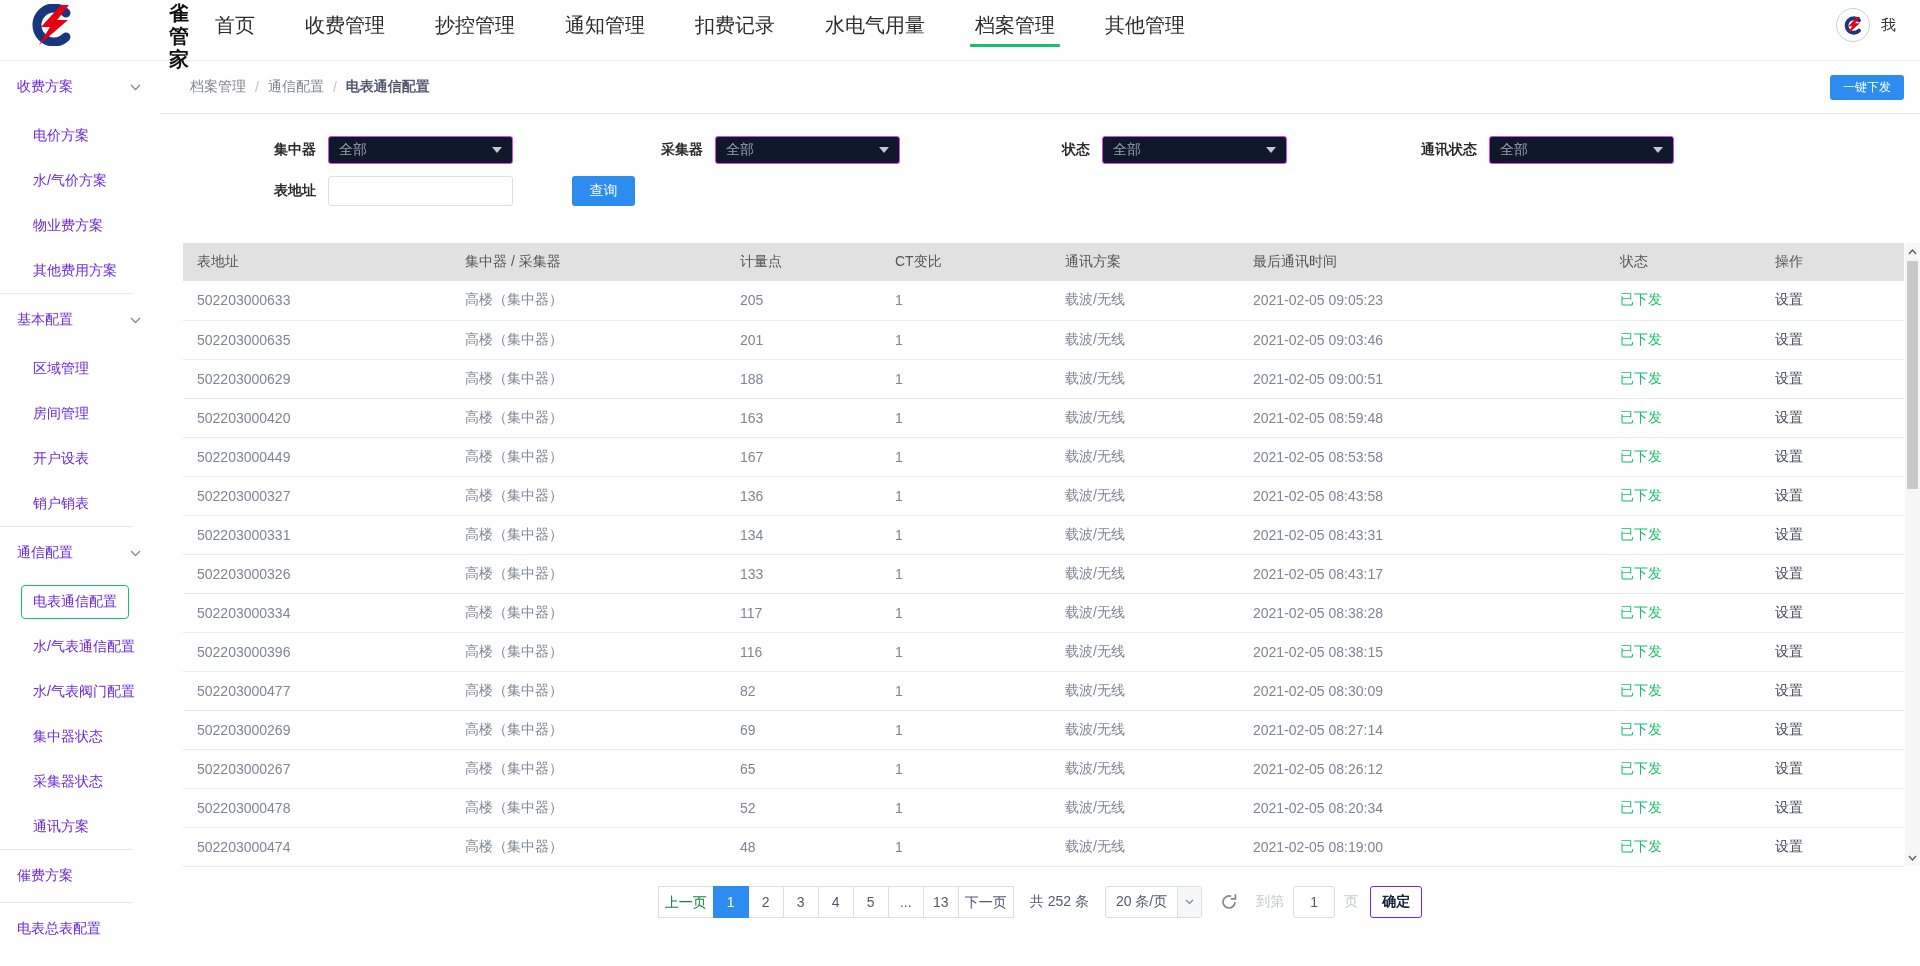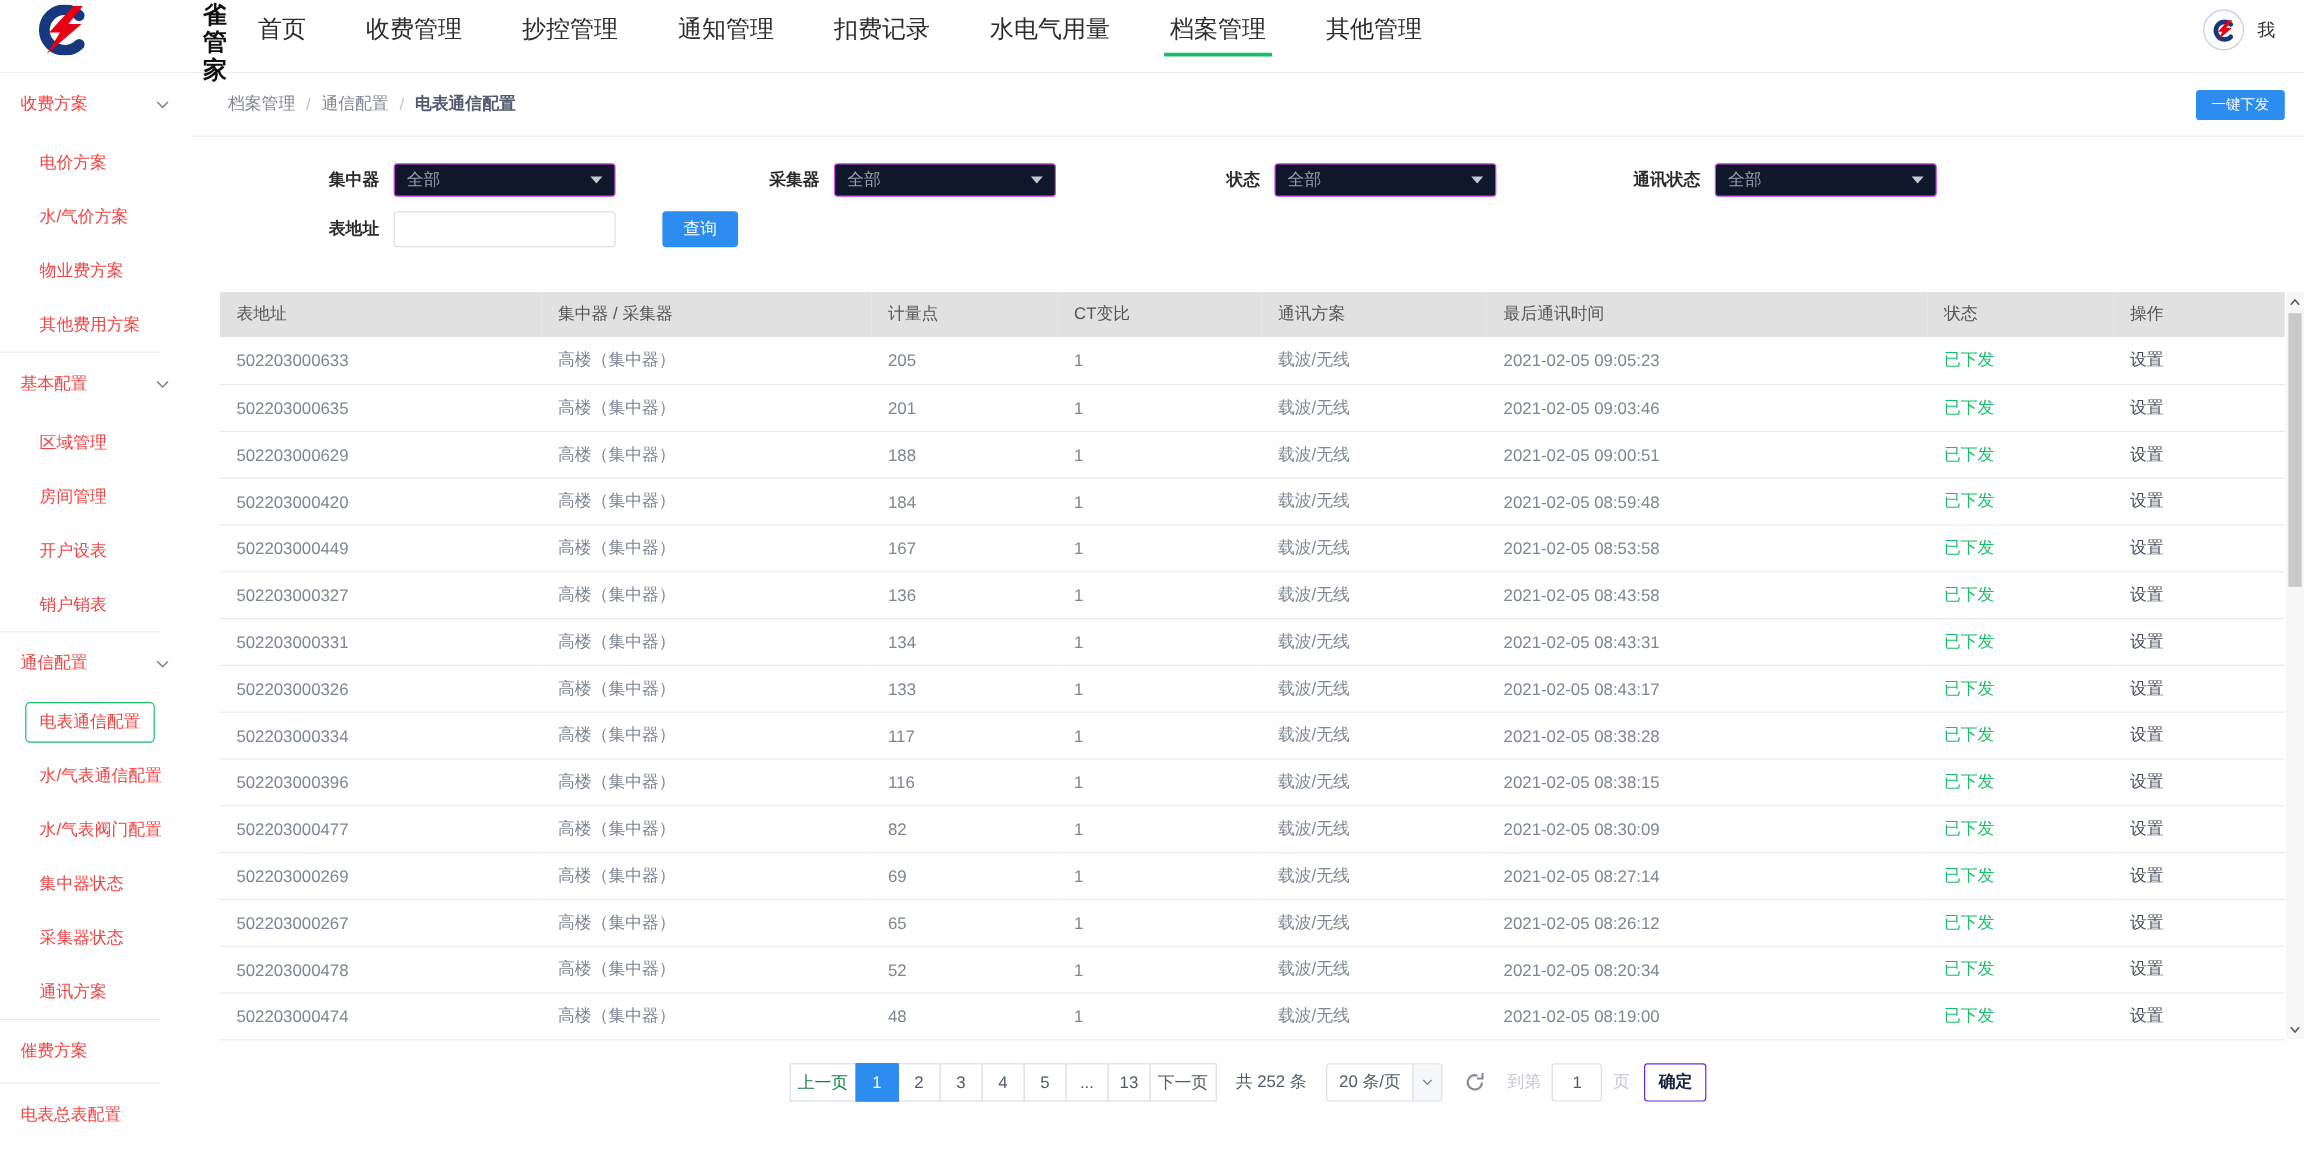--- a/index.html
+++ b/index.html
@@ -16,39 +16,39 @@
   .brand-url { font-size:10px; font-weight:bold; color:#1a1a1a; }
   .brand-name { font-size:20px; font-weight:bold; color:#0f0f0f; letter-spacing:2px; }
   .nav-menu { display:flex; margin-left:14px; height:50px; }
   .nav-item { padding:0 25px; line-height:50px; font-size:20px; color:#2c2c2c; cursor:pointer; position:relative; white-space:nowrap; }
   .nav-item.active::after { content:""; position:absolute; left:20px; right:20px; bottom:3px; height:3px; background:#19be6b; border-radius:1px; }
   .nav-right { margin-left:auto; display:flex; align-items:center; }
   .avatar { width:34px; height:34px; border-radius:50%; border:1px solid #c4d0e2; display:flex; align-items:center; justify-content:center; background:#fff; cursor:pointer; }
   .user-label { margin-left:11px; font-size:15px; color:#333; cursor:pointer; }
 
   
-  .sidebar { position:absolute; top:61px; left:0; bottom:0; width:160px; background:#fff; font-size:14px; color:#ef4444; }
+  .sidebar { position:absolute; top:61px; left:0; bottom:0; width:160px; background:#fff; font-size:14px; color:#6d28d9; }
   .side-divider { height:1px; background:#e8e8e8; margin-right:27px; }
   .side-header { display:flex; align-items:center; height:52px; padding:0 19px 0 17px; cursor:pointer; }
   .side-header .chev { margin-left:auto; display:flex; }
   .side-item { height:45px; display:flex; align-items:center; padding-left:33px; cursor:pointer; }
   .side-item.active span { display:inline-block; border:1px solid #19be6b; border-radius:4px; padding:7px 11px; margin-left:-12px; }
 
   
   .content { margin-left:160px; }
   .breadcrumb-bar { display:flex; align-items:center; height:53px; padding:0 16px 0 30px; border-bottom:1px solid #e8e8e8; }
   .breadcrumb { font-size:14px; color:#80848f; display:flex; align-items:center; }
   .crumb { cursor:pointer; }
   .crumb.current { color:#515a6e; font-weight:bold; cursor:default; }
   .crumb-sep { margin:0 9px; color:#c0c4cc; }
   .dispatch-btn { margin-left:auto; background:#2d8cf0; color:#fff; font-size:12px; height:25px; padding:0 13px; border:none; border-radius:3px; cursor:pointer; font-family:inherit; }
 
   
   .filters { padding-top:22px; }
-  .filter-row { display:flex; align-items:center; }
+  .filter-row { display:flex; align-items:center;gap:20px; }
   .filter-row + .filter-row { margin-top:12px; }
   .filter-group { display:flex; align-items:center; width:367px; flex:none; }
   .filter-label { flex:none; width:168px; padding-right:12px; text-align:right; font-weight:bold; color:#2b2b2b; white-space:nowrap; }
   .select-box { width:185px; height:28px; border:1px solid #d946ef; border-radius:3px; display:flex; align-items:center; padding:0 10px; cursor:pointer; background:#0f172a;justify-content:flex-end; }
   .select-value { color:#9aa0aa; flex:1; }
   .select-arrow { width:0; height:0; border-left:5px solid transparent; border-right:5px solid transparent; border-top:6px solid #c5c8ce; }
   .text-input { width:185px; height:30px; border:1px solid #dcdee2; border-radius:3px; padding:0 10px; font-size:14px; color:#515a6e; outline:none; font-family:inherit; }
   .search-btn { margin-left:25px; width:63px; height:30px; background:#2d8cf0; color:#fff; border:none; border-radius:3px; font-size:14px; cursor:pointer; font-family:inherit; }
 
   
@@ -298,21 +298,21 @@
             <td class="">188</td>
             <td class="">1</td>
             <td class="">载波/无线</td>
             <td class="">2021-02-05 09:00:51</td>
             <td class="status">已下发</td>
             <td class="action">设置</td>
           </tr>
           <tr>
             <td class="">502203000420</td>
             <td class="">高楼（集中器）</td>
-            <td class="">184</td>
+            <td class="">163</td>
             <td class="">1</td>
             <td class="">载波/无线</td>
             <td class="">2021-02-05 08:59:48</td>
             <td class="status">已下发</td>
             <td class="action">设置</td>
           </tr>
           <tr>
             <td class="">502203000449</td>
             <td class="">高楼（集中器）</td>
             <td class="">167</td>

